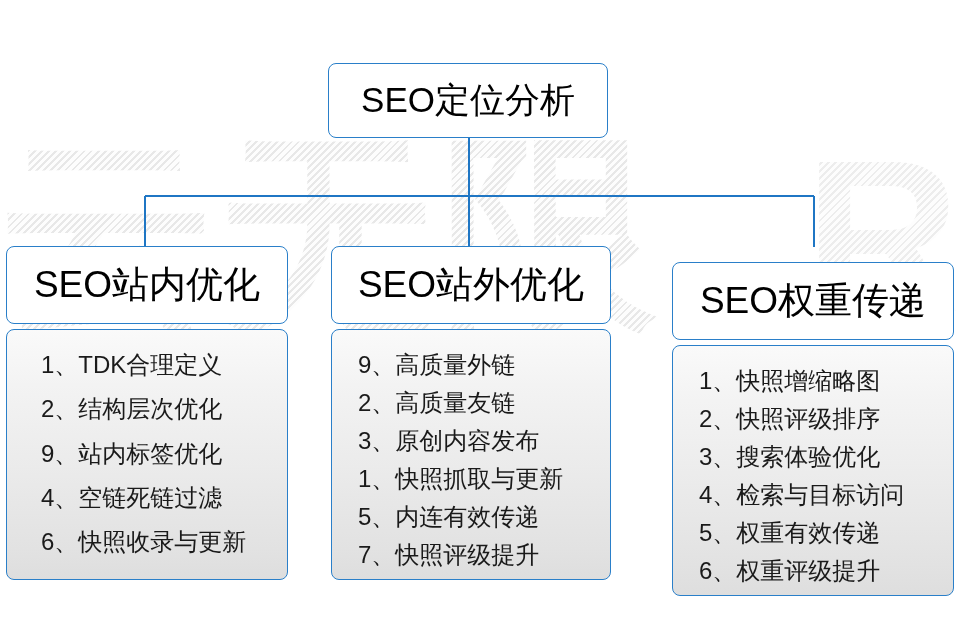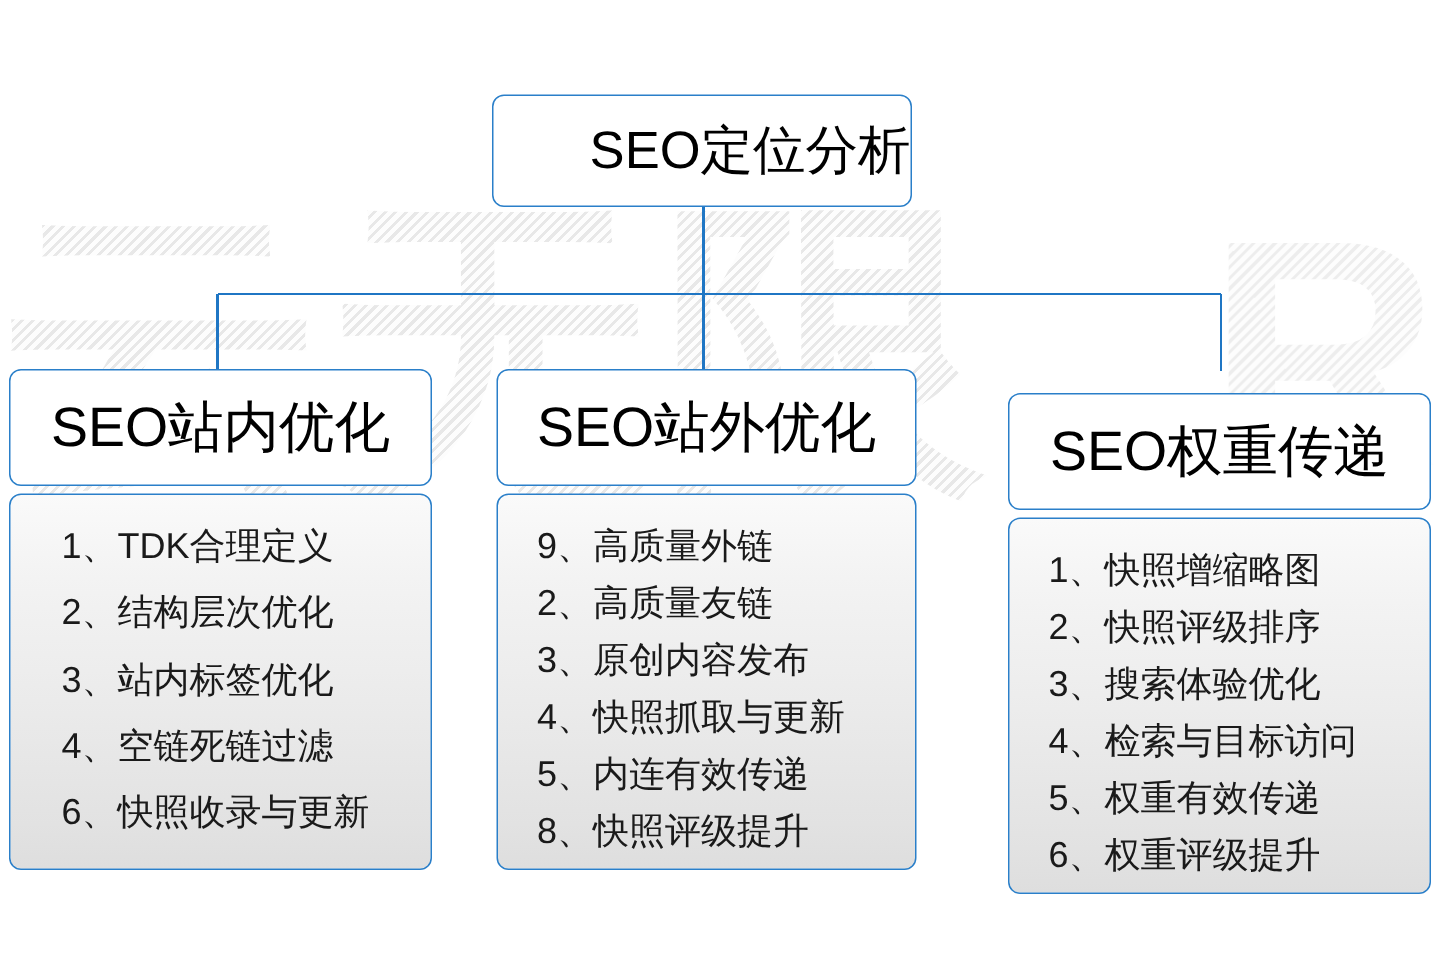--- a/index.html
+++ b/index.html
@@ -129,21 +129,21 @@
     left: 328px;
     top: 63px;
     width: 280px;
     height: 75px;
     box-sizing: border-box;
     border: 1.4px solid #2a7fc9;
     border-radius: 8px;
     background: #ffffff;
     display: flex;
     align-items: center;
-    justify-content: flex-end;
+    justify-content: center;
     font-size: 35px;
     color: #000000;
     white-space: nowrap;
     z-index: 2;
   }
 
   
   #col-0 { left: 6px;   top: 246px; width: 282px; }
   #col-1 { left: 331px; top: 246px; width: 280px; }
   #col-2 { left: 672px; top: 262px; width: 282px; }
@@ -184,37 +184,37 @@
     <span>SEO定位分析</span>
   </div>
 
   <div class="column" id="col-0">
     <div class="col-header">
       <span>SEO站内优化</span>
     </div>
     <div class="col-list">
       <div class="list-item">1、TDK合理定义</div>
       <div class="list-item">2、结构层次优化</div>
-      <div class="list-item">3、站内标签优化</div>
+      <div class="list-item">9、站内标签优化</div>
       <div class="list-item">4、空链死链过滤</div>
       <div class="list-item">6、快照收录与更新</div>
     </div>
   </div>
 
   <div class="column" id="col-1">
     <div class="col-header">
       <span>SEO站外优化</span>
     </div>
     <div class="col-list">
       <div class="list-item">9、高质量外链</div>
       <div class="list-item">2、高质量友链</div>
       <div class="list-item">3、原创内容发布</div>
-      <div class="list-item">4、快照抓取与更新</div>
+      <div class="list-item">1、快照抓取与更新</div>
       <div class="list-item">5、内连有效传递</div>
-      <div class="list-item">8、快照评级提升</div>
+      <div class="list-item">7、快照评级提升</div>
     </div>
   </div>
 
   <div class="column" id="col-2">
     <div class="col-header">
       <span>SEO权重传递</span>
     </div>
     <div class="col-list">
       <div class="list-item">1、快照增缩略图</div>
       <div class="list-item">2、快照评级排序</div>

